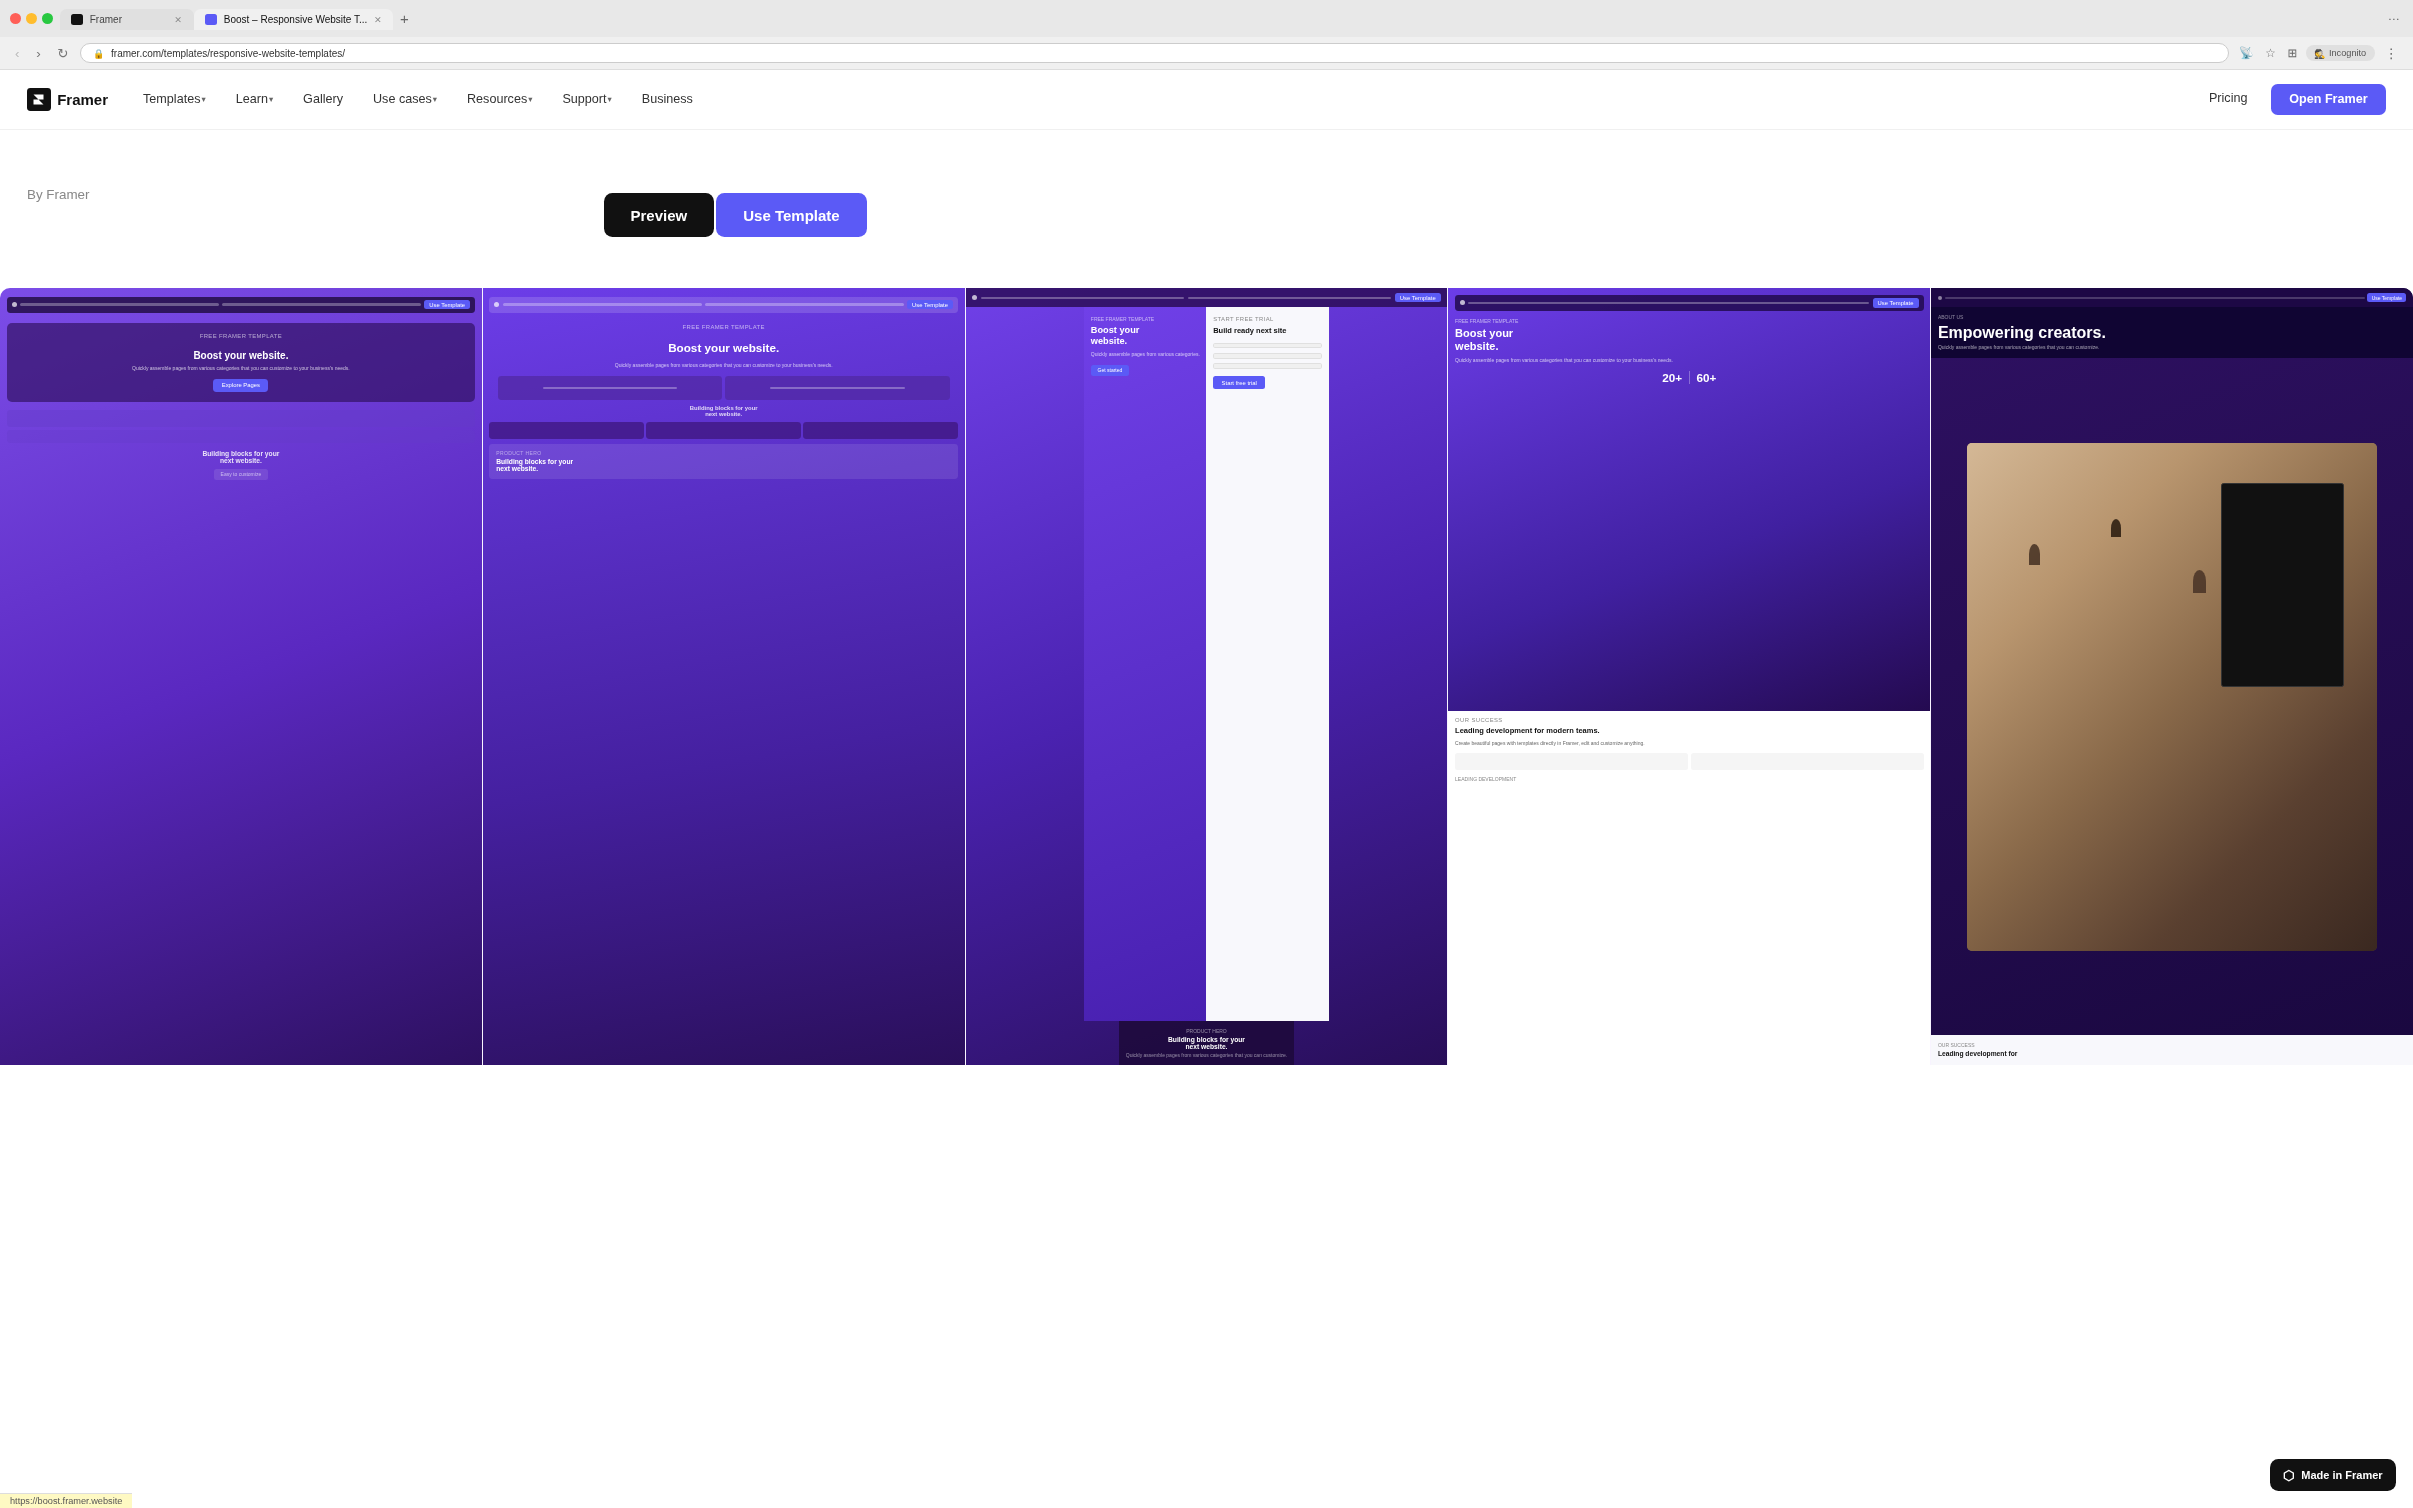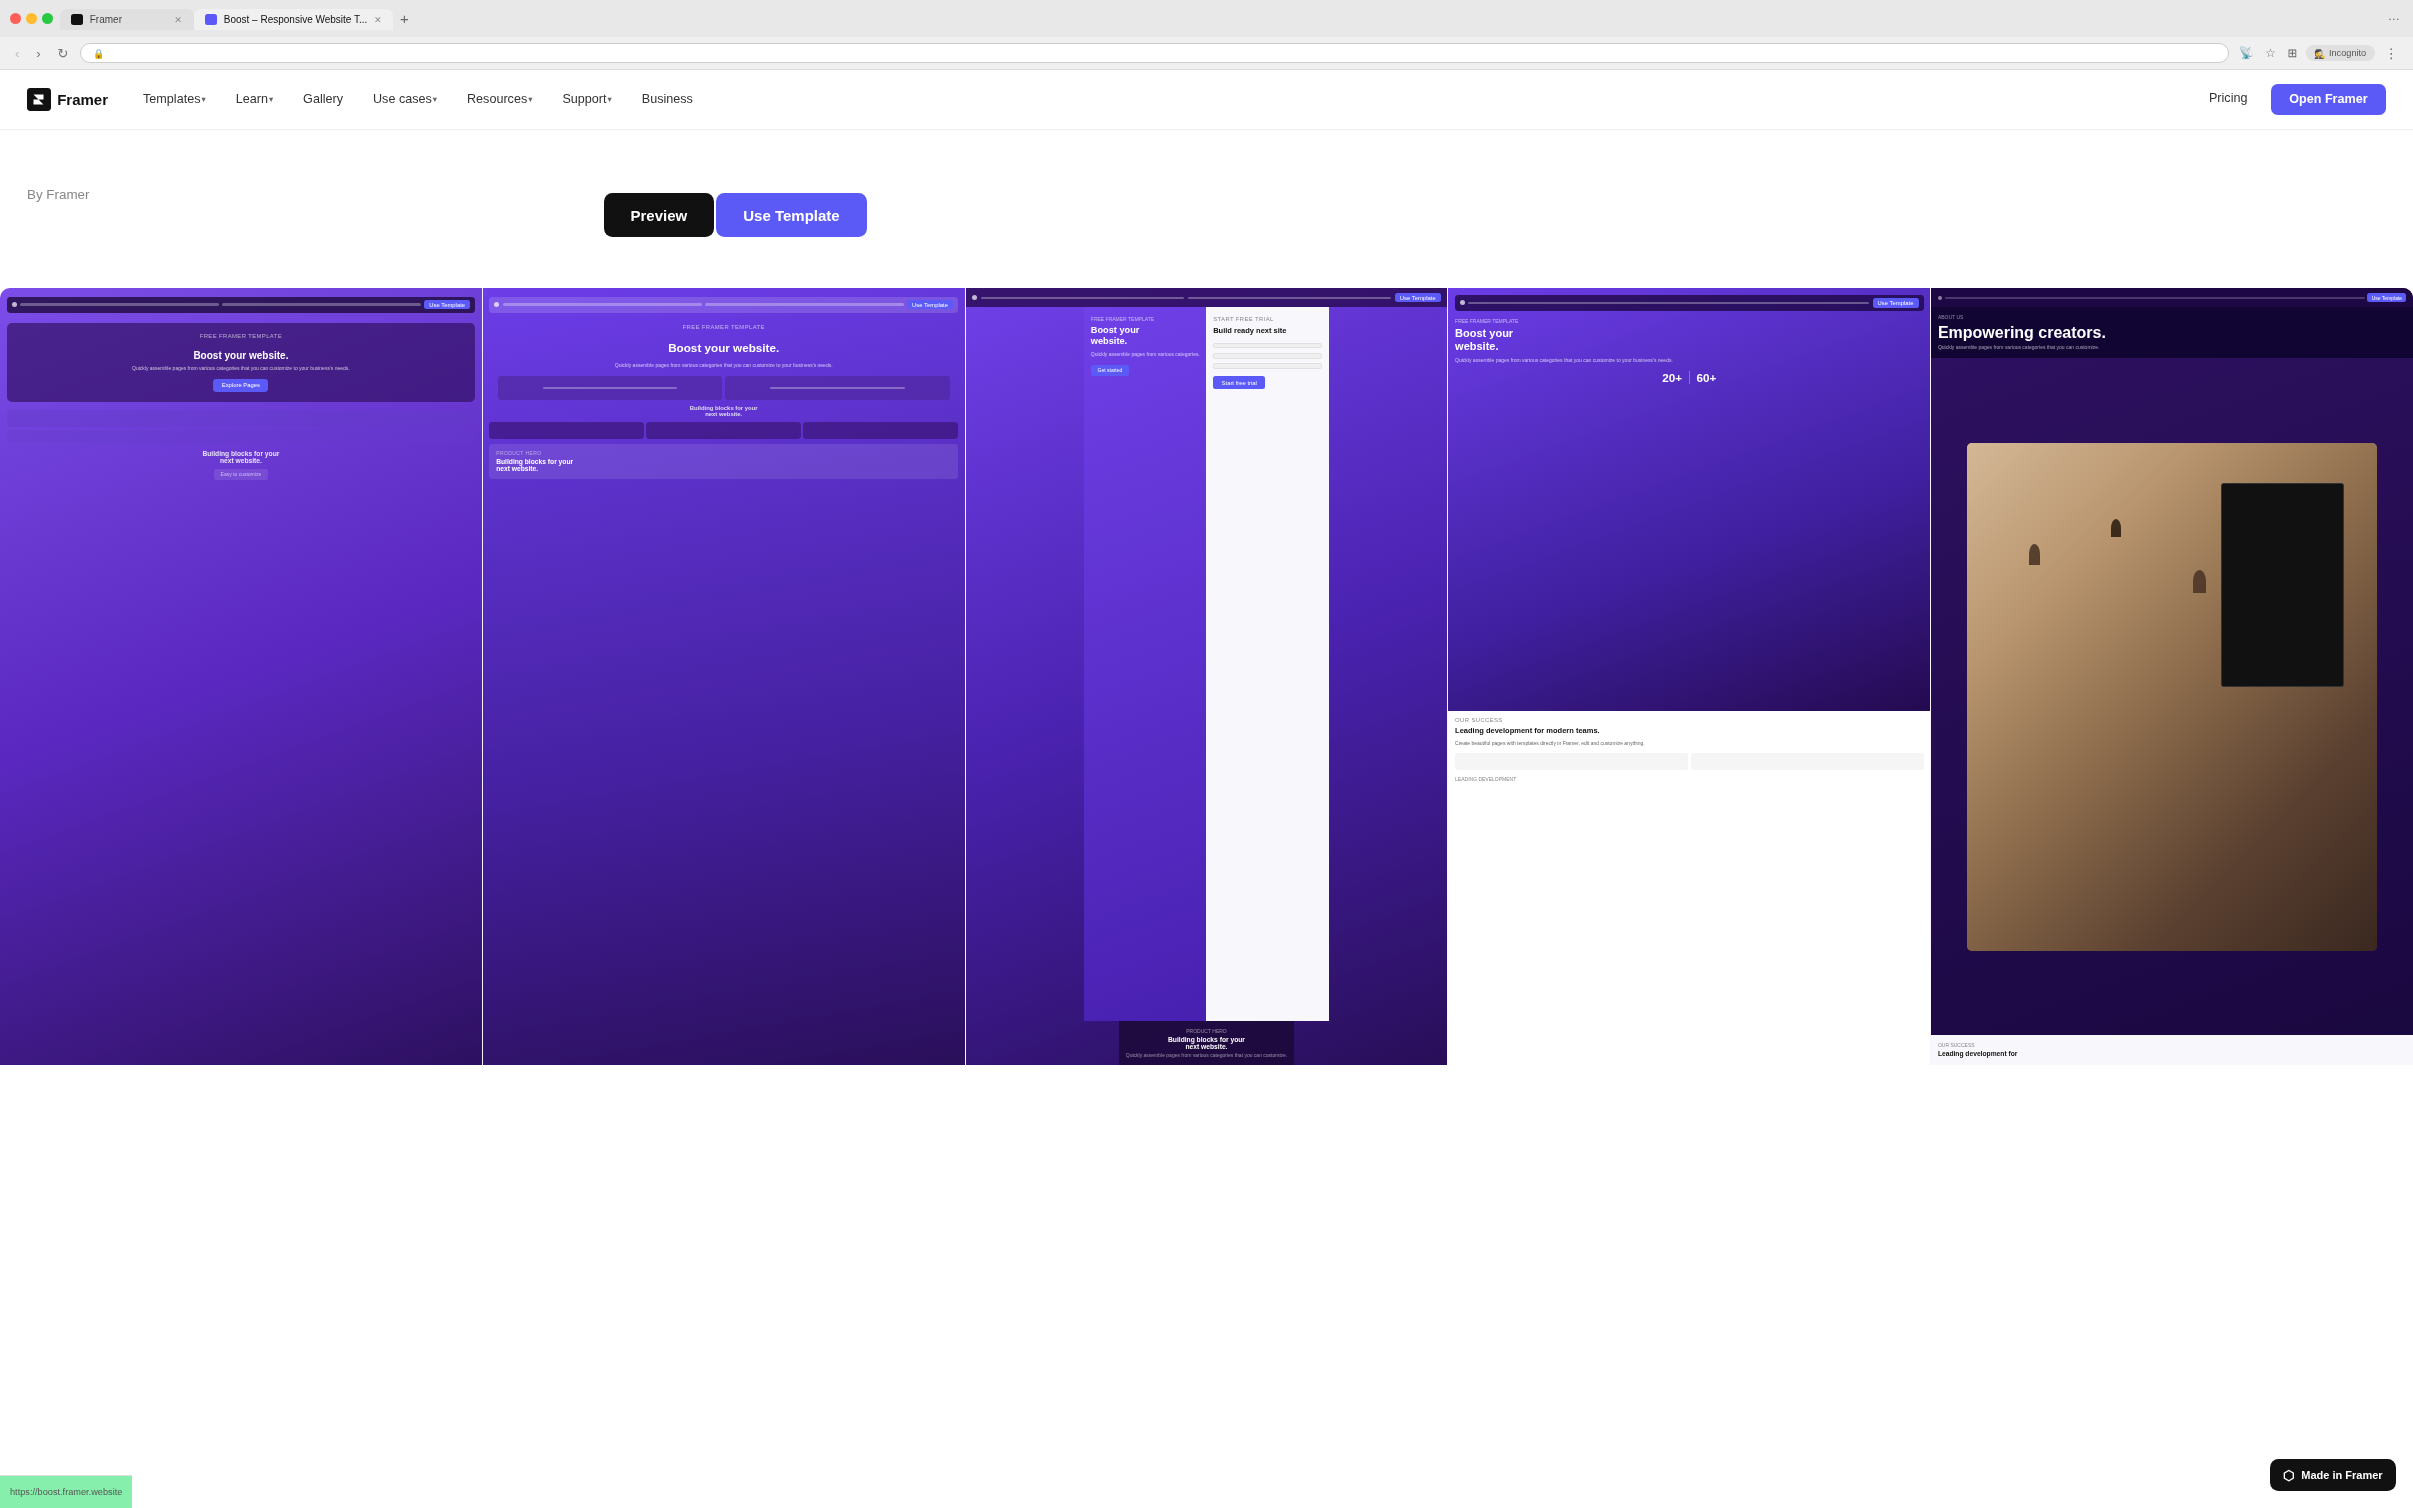--- a/index.html
+++ b/index.html
@@ -68,21 +68,21 @@
     .preview-mini-btn { background: #5b5af6; border-radius: 2.5px; padding: 1.7px 5px; font-size: 5.9px; color: #fff; white-space: nowrap; }
     .preview-hero-text { color: #fff; font-size: 8.4px; font-weight: 700; text-align: center; margin-top: 6.7px; line-height: 1.3; }
     .preview-hero-sub { color: rgba(255,255,255,0.7); font-size: 5px; text-align: center; margin-top: 3.4px; line-height: 1.4; }
     .preview-btn { background: #5b5af6; border-radius: 3.4px; padding: 3.4px 8.4px; font-size: 5.9px; color: #fff; margin-top: 6.7px; }
 
     
     .made-in-framer { position: fixed; bottom: 17px; right: 17px; background: #111; color: #fff; border-radius: 8.4px; padding: 8.4px 13.4px; display: flex; align-items: center; gap: 6.7px; font-size: 11px; font-weight: 600; cursor: pointer; z-index: 100; }
     .made-in-framer-icon { font-size: 13.4px; }
 
     
-    .status-bar { position: fixed; bottom: 0; left: 0; background: #86efac; border-top: 0.8px solid #ddd; padding: 11px 10px; font-size: 9.2px; color: #555; }
+    .status-bar { position: fixed; bottom: 0; left: 0; background: #fef9c3; border-top: 0.8px solid #ddd; padding: 2px 10px; font-size: 9.2px; color: #555; }
   </style>
 </head>
 <body>
 
 <div class="browser-chrome">
   <div class="browser-titlebar">
     <div class="traffic-lights">
       <div class="traffic-light tl-red"></div>
       <div class="traffic-light tl-yellow"></div>
       <div class="traffic-light tl-green"></div>
@@ -101,20 +101,21 @@
       <button class="tab-new">+</button>
     </div>
     <div style="margin-left:auto; font-size:11.7px; color:#666; cursor:pointer; padding:3.4px;">⋯</div>
   </div>
   <div class="browser-toolbar">
     <button class="nav-btn disabled">‹</button>
     <button class="nav-btn">›</button>
     <button class="nav-btn">↻</button>
     <div class="url-bar">
       <span class="url-lock">🔒</span>
+      <span class="url-text">framer.com/templates/responsive-website-templates/</span>
     </div>
     <div class="toolbar-icons">
       <span class="toolbar-icon">📡</span>
       <span class="toolbar-icon">☆</span>
       <span class="toolbar-icon">⊞</span>
       <div class="incognito-badge">
         <span>🕵</span>
         <span>Incognito</span>
       </div>
       <span class="more-btn">⋮</span>

